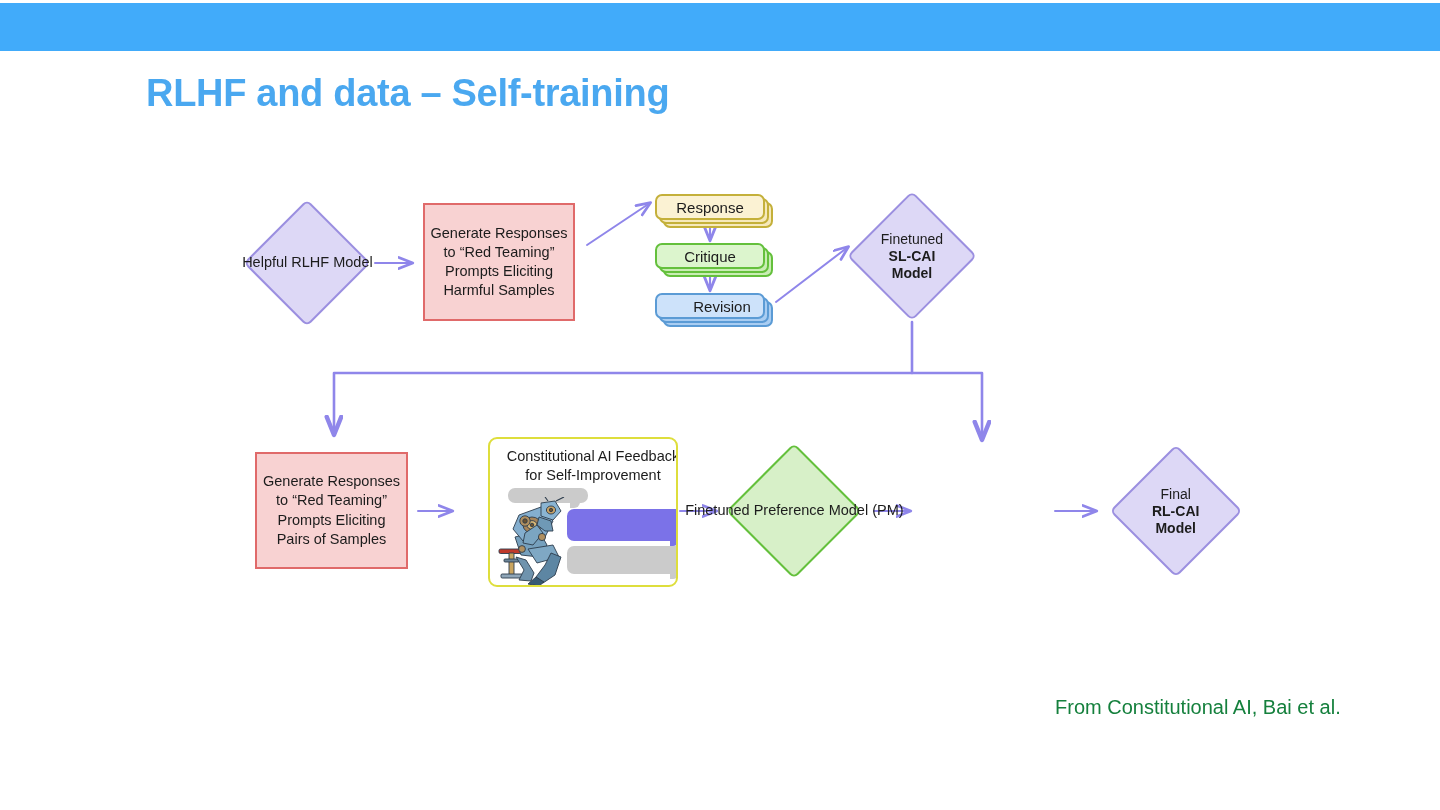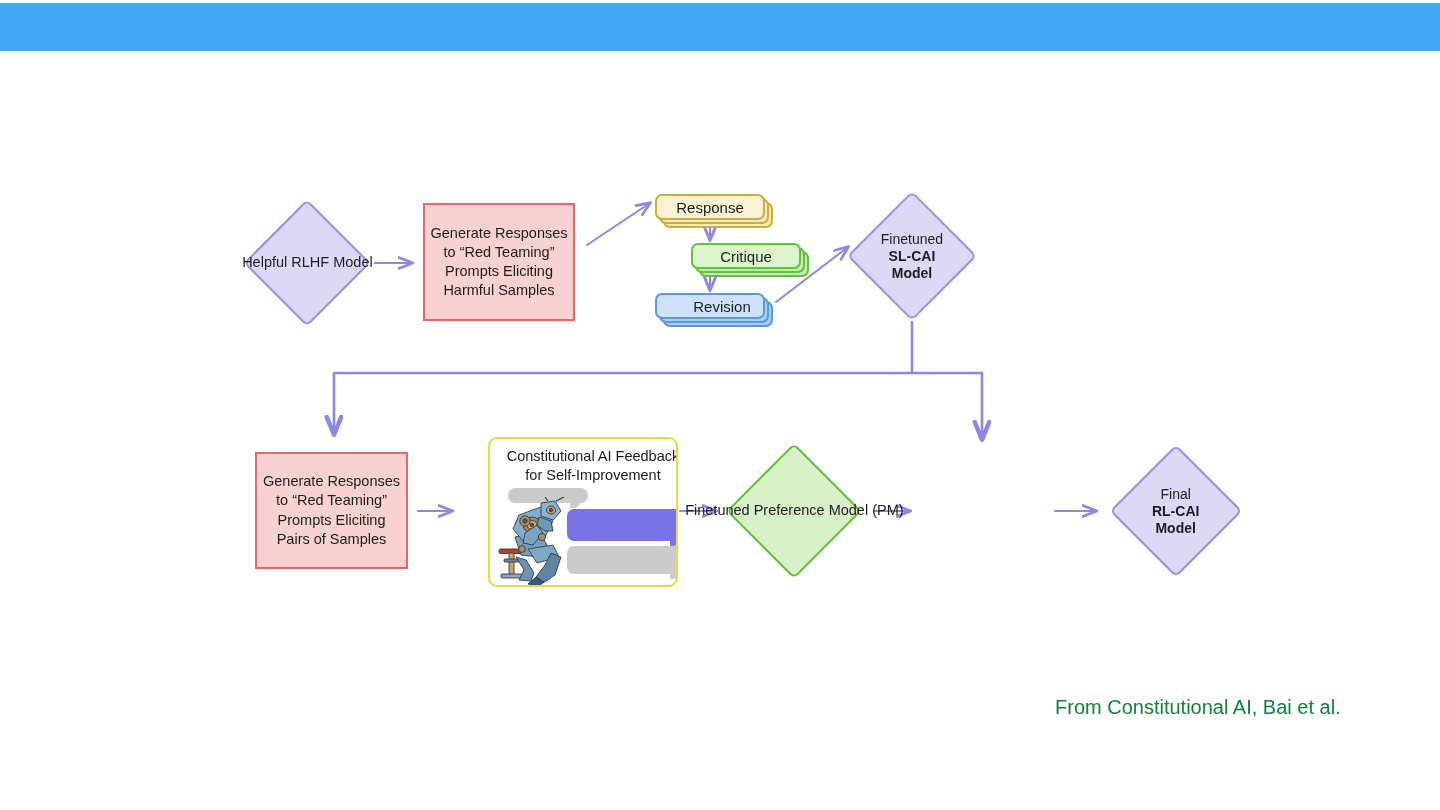--- a/index.html
+++ b/index.html
@@ -186,20 +186,21 @@
 
   .txt { white-space: pre-line; }
 </style>
 </head>
 <body>
 
 <div id="slide">
 
   <div id="header-bar"></div>
 
+  <div id="slide-title">RLHF and data – Self-training</div>
 
   <svg id="wires" viewBox="0 0 1440 810" width="1440" height="810">
     <defs>
       <marker id="ah" markerWidth="9" markerHeight="9" refX="7.2" refY="3.4" orient="auto" markerUnits="strokeWidth">
         <path d="M0.6,0.6 L7.6,3.4 L0.6,6.2" fill="none" stroke="#8f86ea" stroke-width="1.35" stroke-linecap="round" stroke-linejoin="round"></path>
       </marker>
       <marker id="ahb" markerWidth="9" markerHeight="9" refX="7.2" refY="3.4" orient="auto" markerUnits="strokeWidth">
         <path d="M0.6,0.6 L7.6,3.4 L0.6,6.2" fill="none" stroke="#8f86ea" stroke-width="1.7" stroke-linecap="round" stroke-linejoin="round"></path>
       </marker>
     </defs>
@@ -240,21 +241,21 @@
 Prompts Eliciting
 Harmful Samples</span>
   </div>
 
   <div class="stack stack-yellow" style="left:655px; top:194px;">
     <div class="layer l3"></div>
     <div class="layer l2"></div>
     <div class="layer l1">Response</div>
   </div>
 
-  <div class="stack stack-green" style="left:655px; top:243px;margin-left:36px;">
+  <div class="stack stack-green" style="left:655px; top:243px;">
     <div class="layer l3"></div>
     <div class="layer l2"></div>
     <div class="layer l1">Critique</div>
   </div>
 
   <div class="stack stack-blue" style="left:655px; top:293px;">
     <div class="layer l3"></div>
     <div class="layer l2"></div>
     <div class="layer l1">Revision</div>
   </div>

